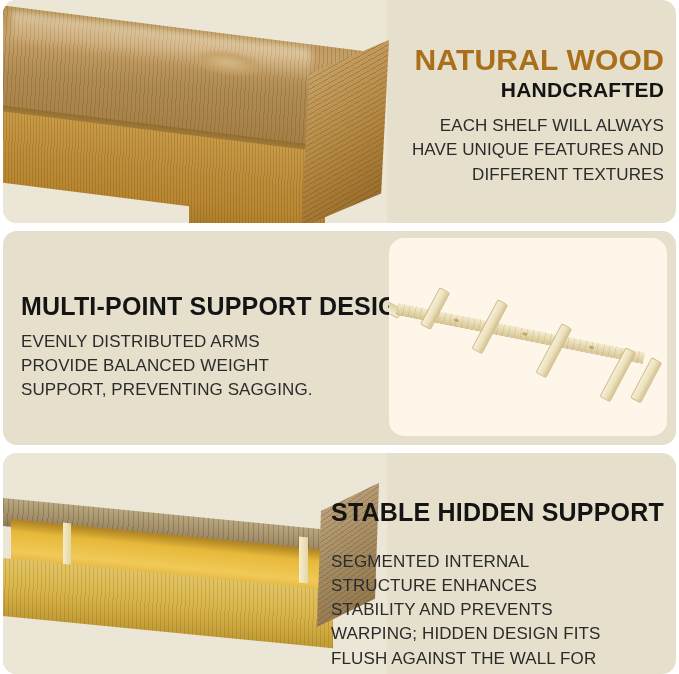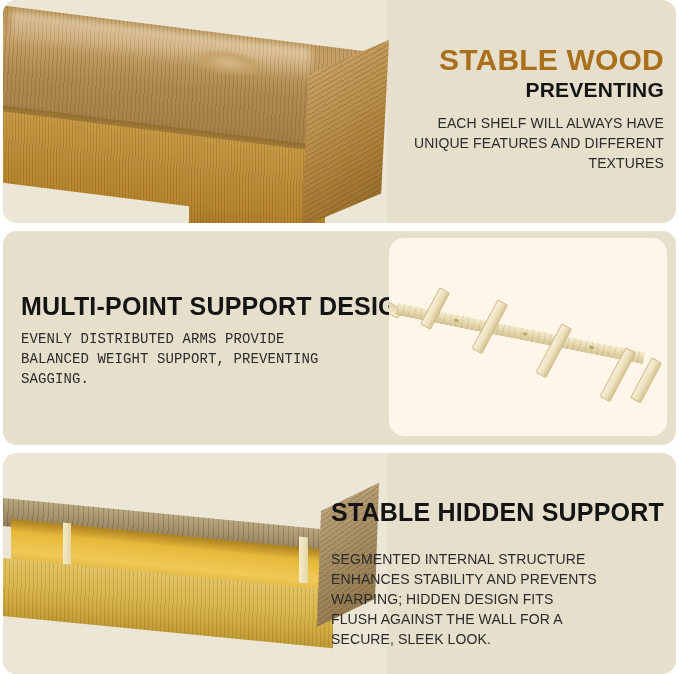--- a/index.html
+++ b/index.html
@@ -25,21 +25,21 @@
   .txt{position:absolute;}
   .title-main{
     font-size:29px;font-weight:bold;letter-spacing:.2px;
     line-height:1.04;white-space:nowrap;
   }
   .title-sub{
     font-size:21px;font-weight:bold;color:#141414;letter-spacing:.2px;
     line-height:1.1;white-space:nowrap;
   }
   .body-txt{
-    font-size:14px;font-weight:500;color:#2b2b2b;line-height:1.42;
+    font-size:17px;font-weight:500;color:#2b2b2b;line-height:1.42;
     letter-spacing:.1px;
   }
 
   
   #p1-copy{right:12px;top:44px;text-align:right;}
   #p1-title{color:#a96f1a;font-size:30px;}
   #p1-sub{margin-top:3px;}
   #p1-body{margin-top:13px;}
 
   
@@ -217,31 +217,31 @@
         <div class="plank-top-shine"></div>
         <div class="plank-top-knot"></div>
       </div>
       <div class="plank plank-bevel"></div>
       <div class="plank plank-front"></div>
       <div class="plank plank-end"></div>
       <div class="plank-mask-bl"></div>
     </div>
 
     <div class="txt" id="p1-copy">
-      <div class="title-main" id="p1-title">STABLE WOOD</div>
-      <div class="title-sub" id="p1-sub">PREVENTING</div>
+      <div class="title-main" id="p1-title">NATURAL WOOD</div>
+      <div class="title-sub" id="p1-sub">HANDCRAFTED</div>
       <div class="body-txt" id="p1-body" style="width: 264px;">EACH SHELF WILL ALWAYS HAVE UNIQUE FEATURES AND DIFFERENT TEXTURES</div>
     </div>
   </div>
 
   <div class="panel" id="panel-2">
 
     <div class="txt" id="p2-copy">
       <div class="title-main" id="p2-title">MULTI-POINT SUPPORT DESIGN</div>
-      <div class="body-txt" id="p2-body" style="width: 300px; font-family: Liberation Mono, monospace;">EVENLY DISTRIBUTED ARMS PROVIDE BALANCED WEIGHT SUPPORT, PREVENTING SAGGING.</div>
+      <div class="body-txt" id="p2-body" style="width: 300px;">EVENLY DISTRIBUTED ARMS PROVIDE BALANCED WEIGHT SUPPORT, PREVENTING SAGGING.</div>
     </div>
 
     <div class="card2">
       <div class="arm-left-up"></div>
       <div class="rail">
         <div class="rail-grain"></div>
         <div class="screw" style="left:58px;top:4px;"></div>
         <div class="screw" style="left:128px;top:4px;"></div>
         <div class="screw" style="left:196px;top:4px;"></div>
       </div>

